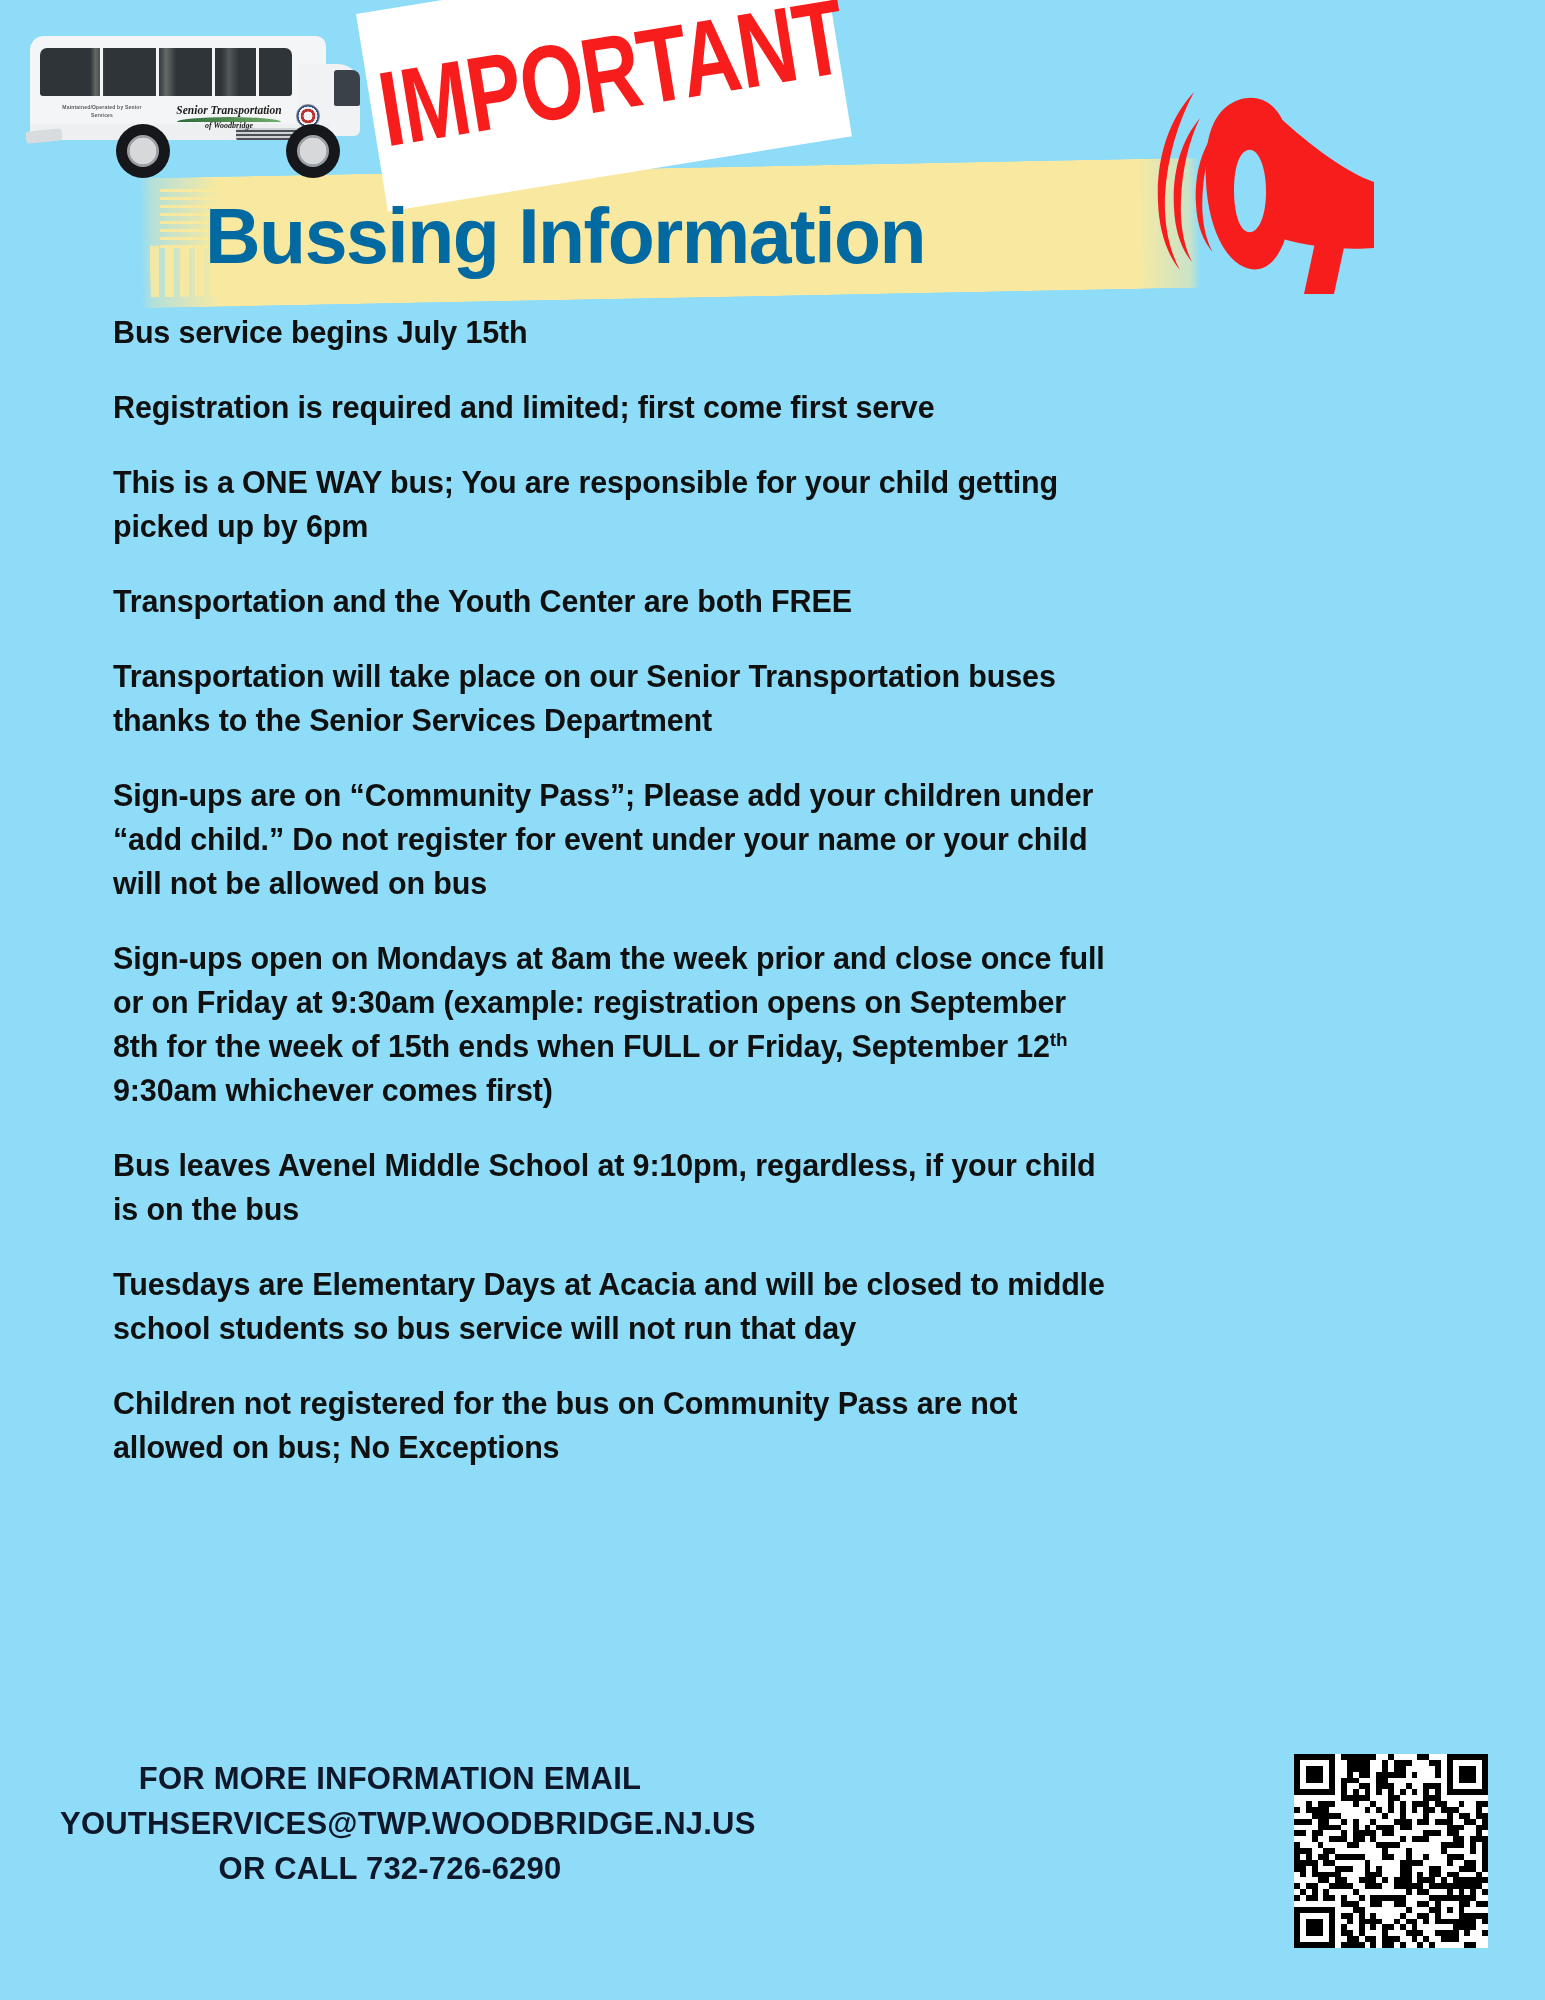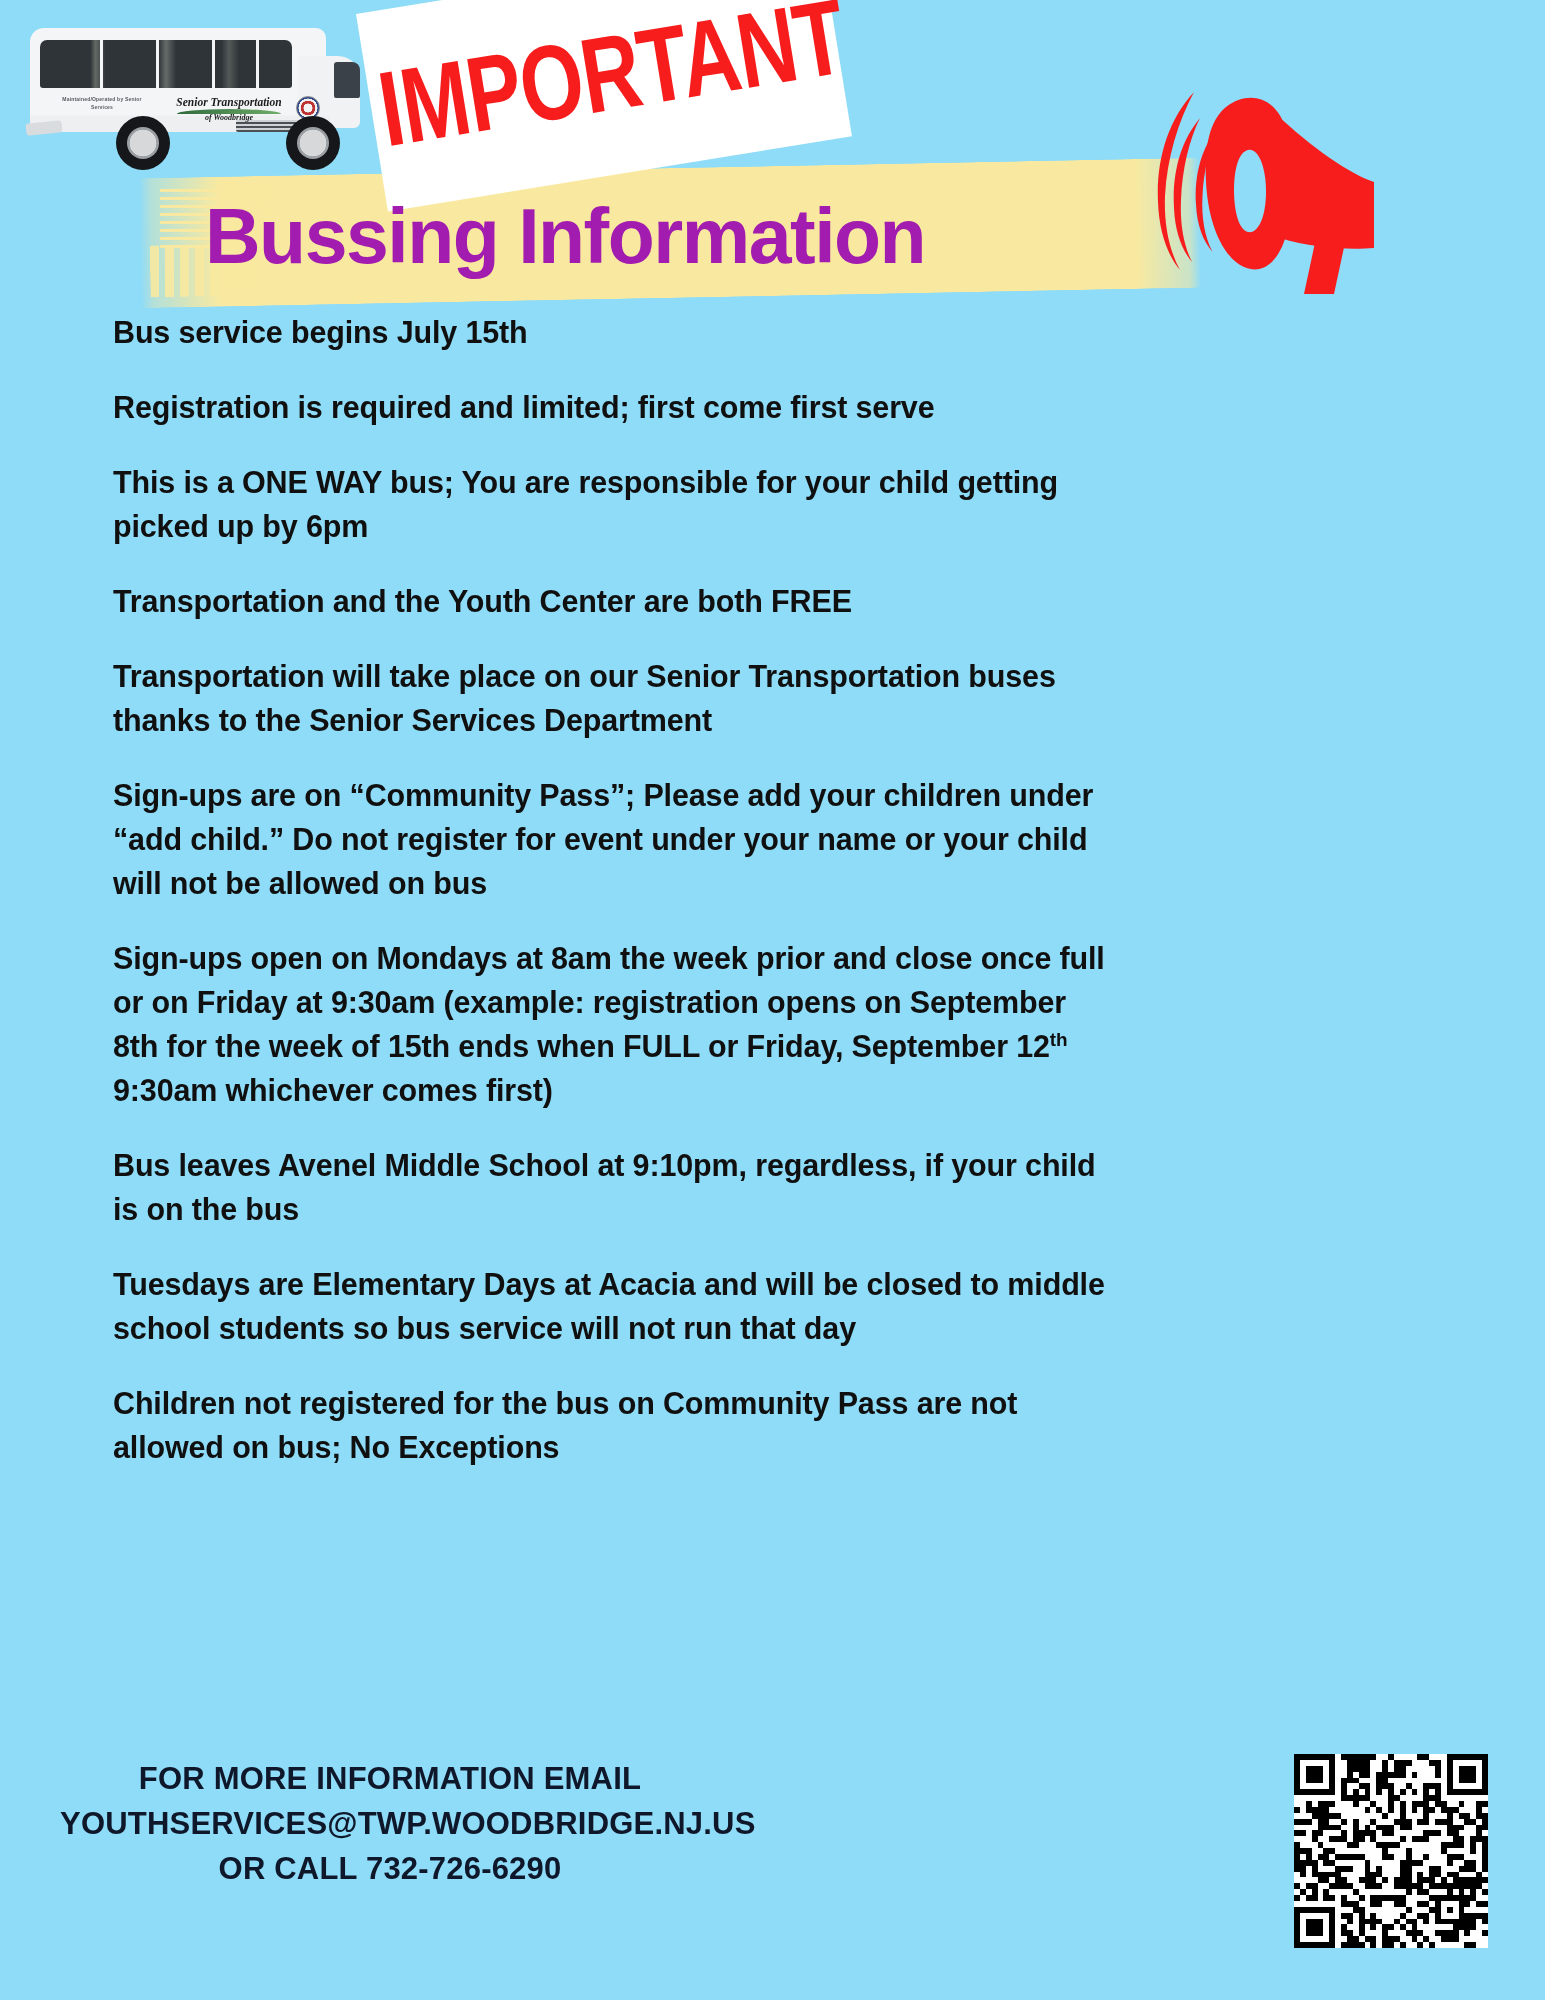--- a/index.html
+++ b/index.html
@@ -111,21 +111,21 @@
     transform: rotate(-9.2deg) scaleY(1.28) scaleX(0.98);
     transform-origin: left top;
     white-space: nowrap;
     line-height: 1;
   }
 
   
   .bus-photo {
     position: absolute;
     left: 18px;
-    top: 4px;
+    top: 12px;
     width: 350px;
     height: 168px;
   }
   .bus-body {
     position: absolute;
     left: 12px; top: 24px;
     width: 296px; height: 100px;
     background: #F4F5F6;
     border-radius: 14px 10px 4px 4px;
     box-shadow: inset 0 -16px 12px -14px #b9bec2;
@@ -253,21 +253,21 @@
   }
 
   
   .title {
     position: absolute;
     left: 205px;
     top: 196px;
     font-family: "Liberation Sans", sans-serif;
     font-weight: bold;
     font-size: 77px;
-    color: #a21caf;
+    color: #0369a1;
     letter-spacing: -1.5px;
     white-space: nowrap;
     line-height: 1.05;
   }
 
   
   .body-block {
     position: absolute;
     left: 113px;
     top: 310px;

